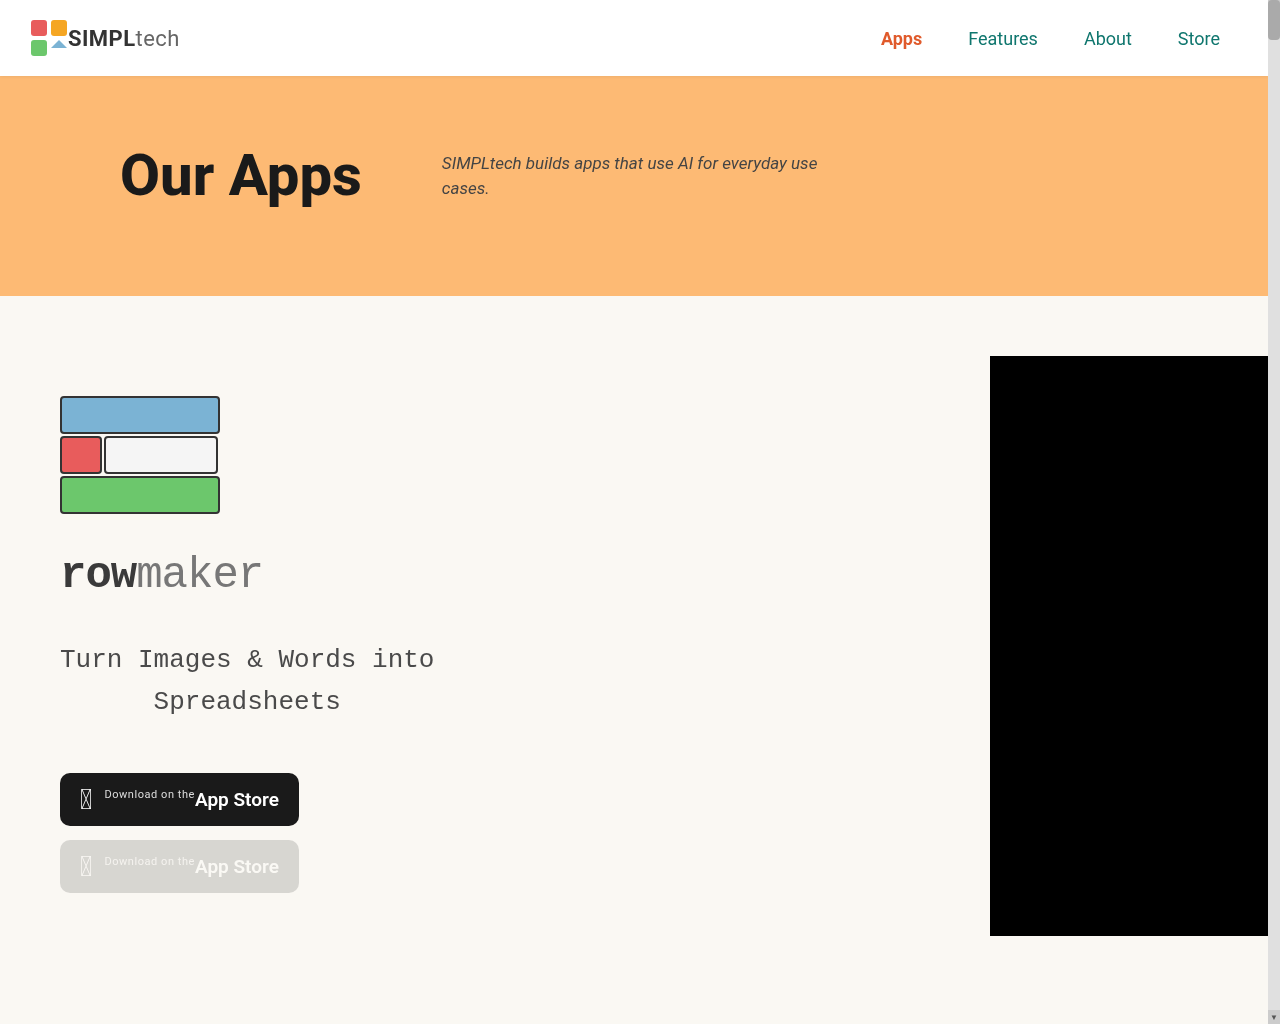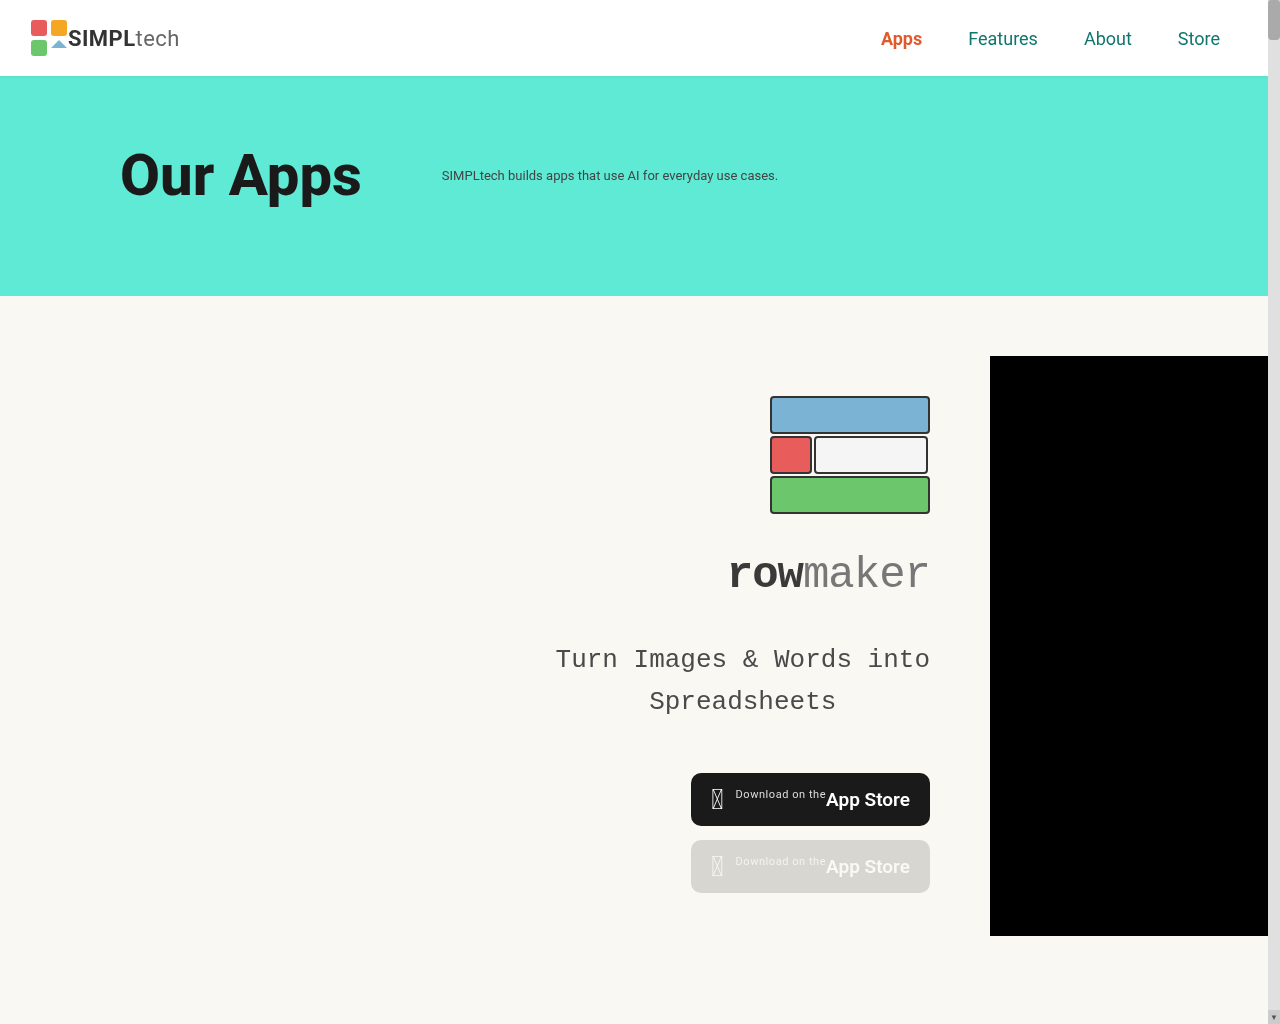--- a/index.html
+++ b/index.html
@@ -113,57 +113,58 @@
     }
 
     .nav-link.active {
       color: #e05a2b;
       font-weight: 700;
     }
 
     
     .hero-section {
       margin-top: 76px;
-      background: #5eead4;
+      background: #fdba74;
       padding: 60px 40px 80px 120px;
       min-height: 220px;
       display: flex;
       align-items: center;
       gap: 80px;
     }
 
     .hero-title {
       font-size: 58px;
       font-weight: 800;
       color: #1a1a1a;
       line-height: 1.1;
     }
 
     .hero-subtitle {
-      font-size: 13px;
+      font-size: 17px;
       color: #444;
       max-width: 400px;
       line-height: 1.5;
+      font-style: italic;
     }
 
     
     .main-content {
       background: #faf8f3;
       padding: 60px 0;
       display: flex;
       flex-direction: row;
       min-height: 700px;
     }
 
     
     .app-section {
       flex: 1;
       display: flex;
       flex-direction: column;
-      align-items: flex-end;
+      align-items: flex-start;
       padding: 40px 60px;
     }
 
     
     .rowmaker-illustration {
       display: flex;
       flex-direction: column;
       gap: 0;
       margin-bottom: 20px;
     }

